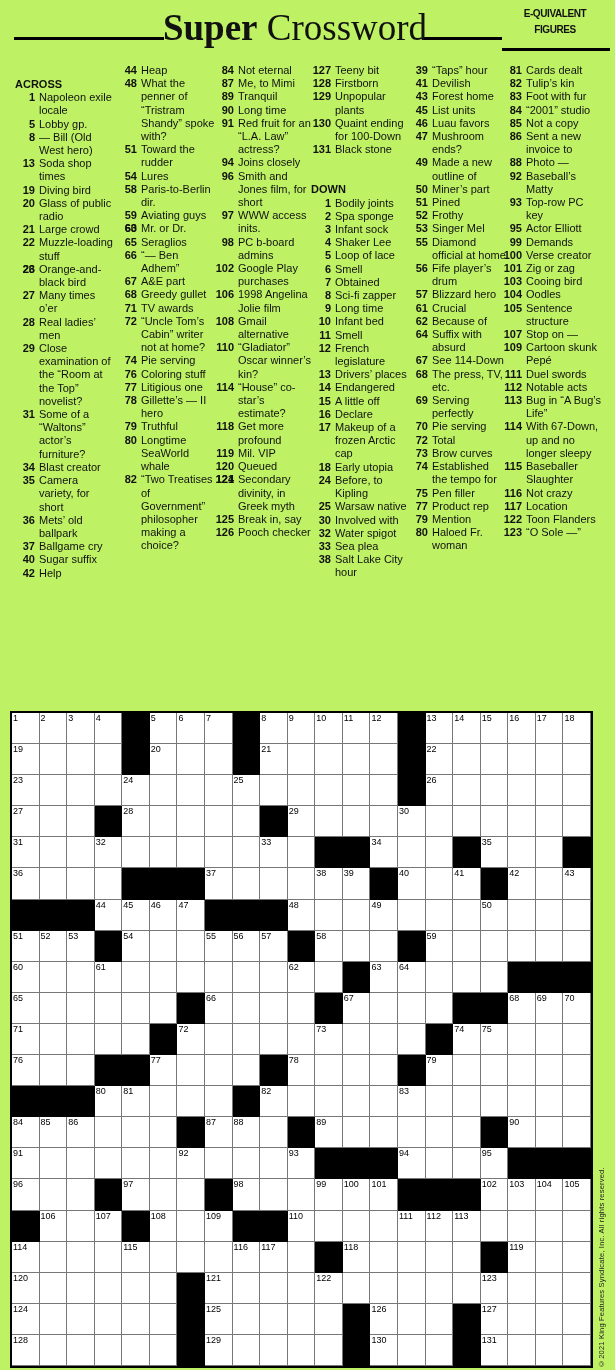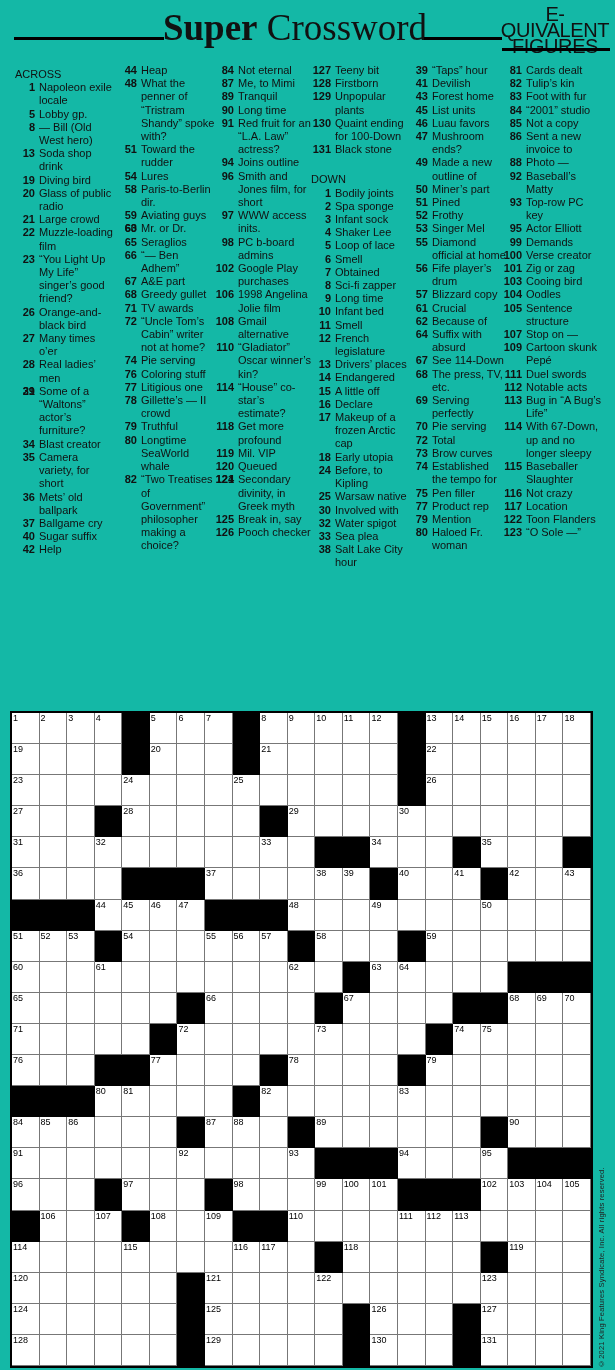--- a/index.html
+++ b/index.html
@@ -1,33 +1,33 @@
 <!DOCTYPE html>
 <html><head>
 <meta charset="utf-8">
 <style>
   html,body{margin:0;padding:0;background:#fff;}
-  #page{position:relative;width:615px;height:1370px;background:#14b8a6;overflow:hidden;
+  #page{position:relative;width:615px;height:1370px;background:#bef264;overflow:hidden;
         font-family:"Liberation Sans",sans-serif;color:#111;}
   
   #masthead{position:absolute;left:0;top:0;width:615px;height:60px;}
   .rule{position:absolute;top:37px;height:3px;background:#000;}
   #rule-left{left:14px;width:150px;}
   #rule-right{left:424px;width:78px;}
   #title{position:absolute;left:160px;top:8px;width:270px;text-align:center;
          font-family:"Liberation Serif",serif;font-size:37px;line-height:40px;white-space:nowrap;}
   #title .t-bold{font-weight:bold;}
   #theme-box{position:absolute;left:500px;top:6px;width:110px;text-align:center;
-             font-weight:normal;font-size:20px;line-height:16px;letter-spacing:-0.4px;}
+             font-weight:bold;font-size:10px;line-height:16px;letter-spacing:-0.4px;}
   #theme-underline{position:absolute;left:502px;top:48px;width:108px;height:3px;background:#000;}
   
   .clue-col{position:absolute;top:64px;width:99px;font-size:11px;line-height:13.2px;}
   .clue{position:relative;padding-left:24px;}
   .clue .num{position:absolute;left:0;top:0;width:20px;text-align:right;font-weight:bold;}
-  .clue-header{font-weight:normal;padding-left:0;margin-top:4px;}
+  .clue-header{font-weight:bold;padding-left:0;margin-top:14px;}
   .gap{height:13px;}
   
   #grid{position:absolute;left:10px;top:711px;width:583px;height:657px;
         border:2px solid #000;box-sizing:border-box;
         display:grid;grid-template-columns:repeat(21,1fr);grid-template-rows:repeat(21,1fr);}
   .cell{position:relative;border-right:1px solid #777;border-bottom:1px solid #777;
         background:#fff;box-sizing:border-box;}
   .cell.black{background:#000;border-color:#000;}
   .cell .cnum{position:absolute;left:1px;top:0px;font-size:9px;line-height:10px;
               font-family:"Liberation Sans",sans-serif;color:#000;}
@@ -52,30 +52,30 @@
     </div>
     <div id="theme-underline"></div>
   </div>
 
   <div id="clues">
       <div class="clue-col" style="left: 15px;">
         <div class="clue clue-header">ACROSS</div>
         <div class="clue"><span class="num">1</span><span>Napoleon exile locale</span></div>
         <div class="clue"><span class="num">5</span><span>Lobby gp.</span></div>
         <div class="clue"><span class="num">8</span><span>— Bill (Old West hero)</span></div>
-        <div class="clue"><span class="num">13</span><span>Soda shop drink</span></div>
+        <div class="clue"><span class="num">13</span><span>Soda shop times</span></div>
         <div class="clue"><span class="num">19</span><span>Diving bird</span></div>
         <div class="clue"><span class="num">20</span><span>Glass of public radio</span></div>
         <div class="clue"><span class="num">21</span><span>Large crowd</span></div>
-        <div class="clue"><span class="num">22</span><span>Muzzle-loading film</span></div>
-        <div class="clue"><span class="num">23</span><span>“You Light Up My Life” singer’s good friend?</span></div>
+        <div class="clue"><span class="num">22</span><span>Muzzle-loading stuff</span></div>
+        <div class="clue"><span class="num">23</span></div>
         <div class="clue"><span class="num">26</span><span>Orange-and-black bird</span></div>
         <div class="clue"><span class="num">27</span><span>Many times o’er</span></div>
         <div class="clue"><span class="num">28</span><span>Real ladies’ men</span></div>
-        <div class="clue"><span class="num">29</span></div>
+        <div class="clue"><span class="num">29</span><span>Close examination of the “Room at the Top” novelist?</span></div>
         <div class="clue"><span class="num">31</span><span>Some of a “Waltons” actor’s furniture?</span></div>
         <div class="clue"><span class="num">34</span><span>Blast creator</span></div>
         <div class="clue"><span class="num">35</span><span>Camera variety, for short</span></div>
         <div class="clue"><span class="num">36</span><span>Mets’ old ballpark</span></div>
         <div class="clue"><span class="num">37</span><span>Ballgame cry</span></div>
         <div class="clue"><span class="num">40</span><span>Sugar suffix</span></div>
         <div class="clue"><span class="num">42</span><span>Help</span></div>
       </div>
       <div class="clue-col" style="left: 117px;">
         <div class="clue"><span class="num">44</span><span>Heap</span></div>
@@ -88,32 +88,32 @@
         <div class="clue"><span class="num">63</span><span>Mr. or Dr.</span></div>
         <div class="clue"><span class="num">65</span><span>Seraglios</span></div>
         <div class="clue"><span class="num">66</span><span>“— Ben Adhem”</span></div>
         <div class="clue"><span class="num">67</span><span>A&amp;E part</span></div>
         <div class="clue"><span class="num">68</span><span>Greedy gullet</span></div>
         <div class="clue"><span class="num">71</span><span>TV awards</span></div>
         <div class="clue"><span class="num">72</span><span>“Uncle Tom’s Cabin” writer not at home?</span></div>
         <div class="clue"><span class="num">74</span><span>Pie serving</span></div>
         <div class="clue"><span class="num">76</span><span>Coloring stuff</span></div>
         <div class="clue"><span class="num">77</span><span>Litigious one</span></div>
-        <div class="clue"><span class="num">78</span><span>Gillette’s — II crowd</span></div>
+        <div class="clue"><span class="num">78</span><span>Gillette’s — II hero</span></div>
         <div class="clue"><span class="num">79</span><span>Truthful</span></div>
         <div class="clue"><span class="num">80</span><span>Longtime SeaWorld whale</span></div>
         <div class="clue"><span class="num">82</span><span>“Two Treatises of Government” philosopher making a choice?</span></div>
       </div>
       <div class="clue-col" style="left: 214px;">
         <div class="clue"><span class="num">84</span><span>Not eternal</span></div>
         <div class="clue"><span class="num">87</span><span>Me, to Mimi</span></div>
         <div class="clue"><span class="num">89</span><span>Tranquil</span></div>
         <div class="clue"><span class="num">90</span><span>Long time</span></div>
         <div class="clue"><span class="num">91</span><span>Red fruit for an “L.A. Law” actress?</span></div>
-        <div class="clue"><span class="num">94</span><span>Joins outline</span></div>
+        <div class="clue"><span class="num">94</span><span>Joins closely</span></div>
         <div class="clue"><span class="num">96</span><span>Smith and Jones film, for short</span></div>
         <div class="clue"><span class="num">97</span><span>WWW access inits.</span></div>
         <div class="clue"><span class="num">98</span><span>PC b-board admins</span></div>
         <div class="clue"><span class="num">102</span><span>Google Play purchases</span></div>
         <div class="clue"><span class="num">106</span><span>1998 Angelina Jolie film</span></div>
         <div class="clue"><span class="num">108</span><span>Gmail alternative</span></div>
         <div class="clue"><span class="num">110</span><span>“Gladiator” Oscar winner’s kin?</span></div>
         <div class="clue"><span class="num">114</span><span>“House” co-star’s estimate?</span></div>
         <div class="clue"><span class="num">118</span><span>Get more profound</span></div>
         <div class="clue"><span class="num">119</span><span>Mil. VIP</span></div>
@@ -163,21 +163,21 @@
         <div class="clue"><span class="num">45</span><span>List units</span></div>
         <div class="clue"><span class="num">46</span><span>Luau favors</span></div>
         <div class="clue"><span class="num">47</span><span>Mushroom ends?</span></div>
         <div class="clue"><span class="num">49</span><span>Made a new outline of</span></div>
         <div class="clue"><span class="num">50</span><span>Miner’s part</span></div>
         <div class="clue"><span class="num">51</span><span>Pined</span></div>
         <div class="clue"><span class="num">52</span><span>Frothy</span></div>
         <div class="clue"><span class="num">53</span><span>Singer Mel</span></div>
         <div class="clue"><span class="num">55</span><span>Diamond official at home</span></div>
         <div class="clue"><span class="num">56</span><span>Fife player’s drum</span></div>
-        <div class="clue"><span class="num">57</span><span>Blizzard copy</span></div>
+        <div class="clue"><span class="num">57</span><span>Blizzard hero</span></div>
         <div class="clue"><span class="num">61</span><span>Crucial</span></div>
         <div class="clue"><span class="num">62</span><span>Because of</span></div>
         <div class="clue"><span class="num">64</span><span>Suffix with absurd</span></div>
         <div class="clue"><span class="num">67</span><span>See 114-Down</span></div>
         <div class="clue"><span class="num">68</span><span>The press, TV, etc.</span></div>
         <div class="clue"><span class="num">69</span><span>Serving perfectly</span></div>
         <div class="clue"><span class="num">70</span><span>Pie serving</span></div>
         <div class="clue"><span class="num">72</span><span>Total</span></div>
         <div class="clue"><span class="num">73</span><span>Brow curves</span></div>
         <div class="clue"><span class="num">74</span><span>Established the tempo for</span></div>

